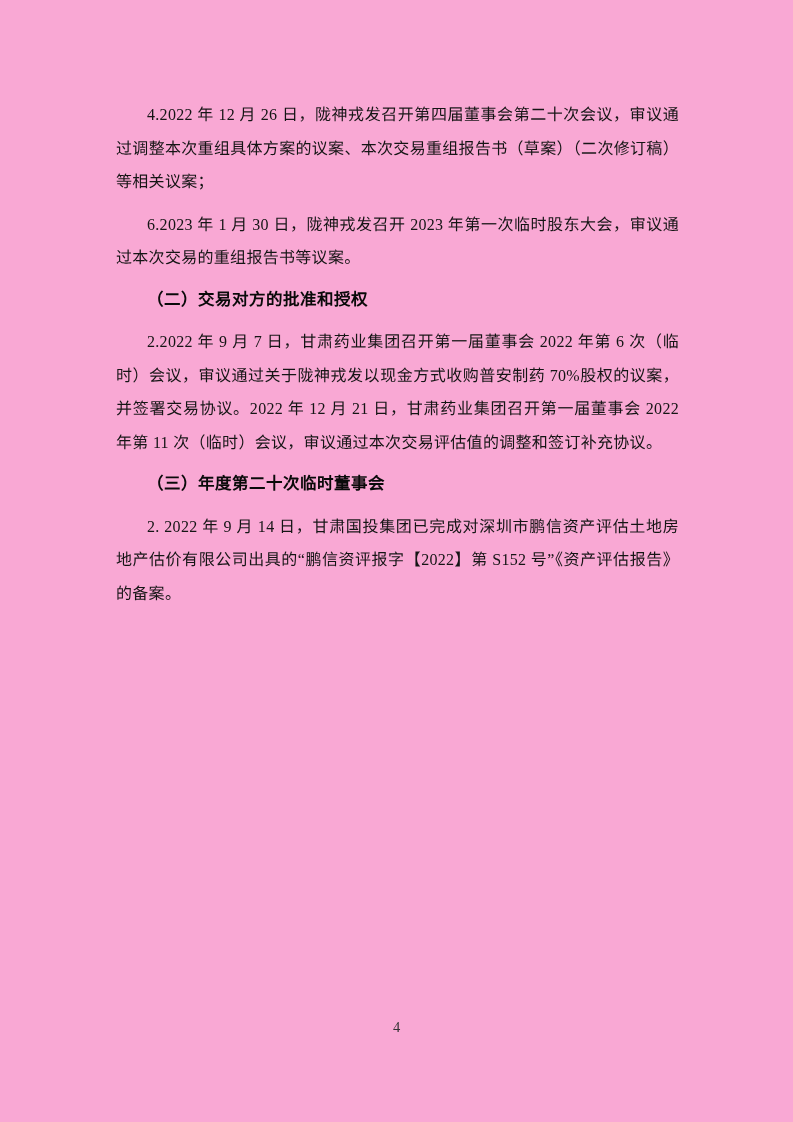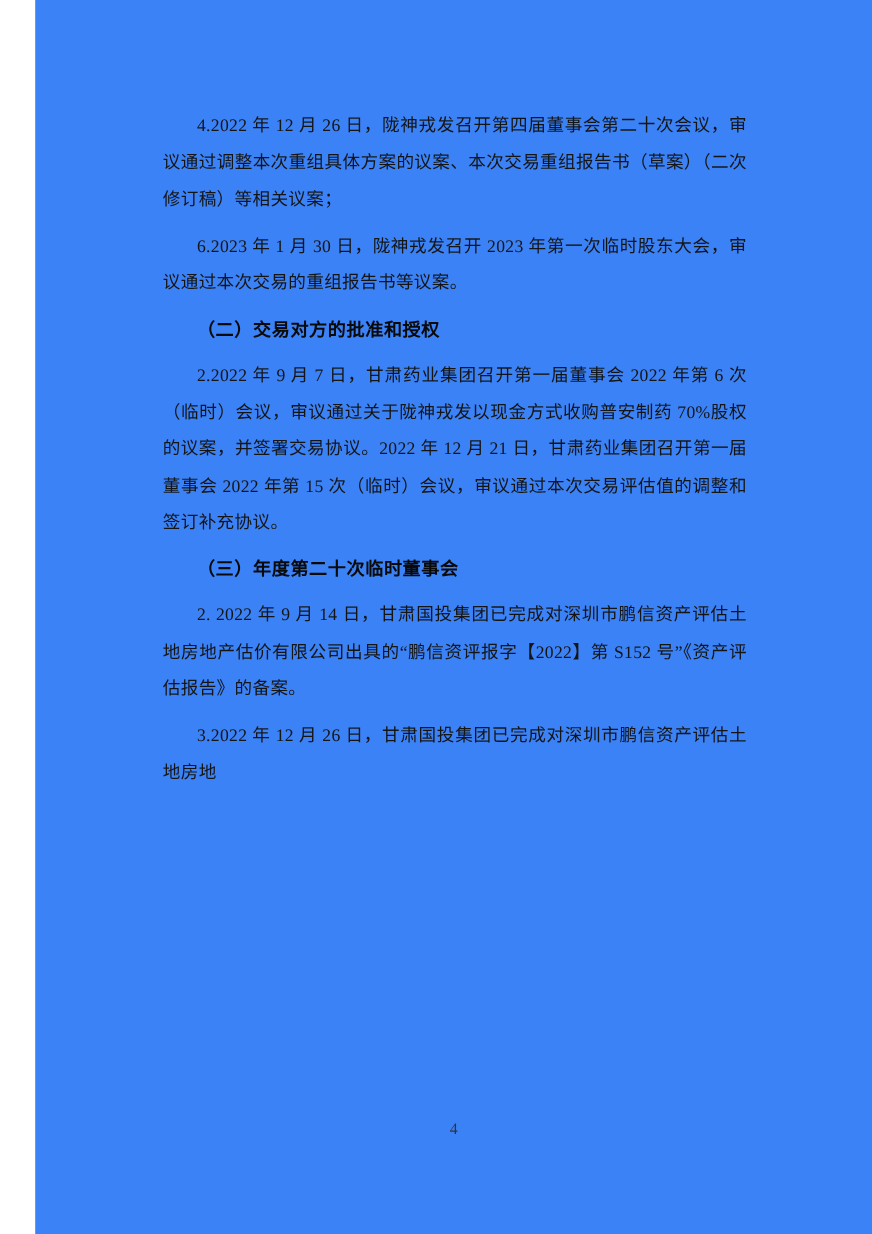--- a/index.html
+++ b/index.html
@@ -13,22 +13,21 @@
     position: relative;
     overflow: hidden;
     font-family: "Liberation Serif", "DejaVu Serif", serif;
     color: #151515;
   }
   .page {
     position: absolute;
     inset: 0;
     box-sizing: border-box;
     padding: 98px 114px 0 116px;
-    background: #3b82f6;
-    margin-left: 32px;
+    background: #f9a8d4;
   }
   .para {
     margin: 0 0 9px 0;
     font-size: 16px;
     line-height: 33.5px;
     text-align: justify;
     text-justify: inter-ideograph;
     text-indent: 31px;
     letter-spacing: 0.3px;
     word-break: break-all;
@@ -57,22 +56,21 @@
   }
 </style>
 </head>
 <body>
 
 <div class="page">
   <main>
     <p class="para">4.2022 年 12 月 26 日，陇神戎发召开第四届董事会第二十次会议，审议通过调整本次重组具体方案的议案、本次交易重组报告书（草案）（二次修订稿）等相关议案；</p>
     <p class="para">6.2023 年 1 月 30 日，陇神戎发召开 2023 年第一次临时股东大会，审议通过本次交易的重组报告书等议案。</p>
     <h3 class="heading">（二）交易对方的批准和授权</h3>
-    <p class="para">2.2022 年 9 月 7 日，甘肃药业集团召开第一届董事会 2022 年第 6 次（临时）会议，审议通过关于陇神戎发以现金方式收购普安制药 70%股权的议案，并签署交易协议。2022 年 12 月 21 日，甘肃药业集团召开第一届董事会 2022 年第 15 次（临时）会议，审议通过本次交易评估值的调整和签订补充协议。</p>
+    <p class="para">2.2022 年 9 月 7 日，甘肃药业集团召开第一届董事会 2022 年第 6 次（临时）会议，审议通过关于陇神戎发以现金方式收购普安制药 70%股权的议案，并签署交易协议。2022 年 12 月 21 日，甘肃药业集团召开第一届董事会 2022 年第 11 次（临时）会议，审议通过本次交易评估值的调整和签订补充协议。</p>
     <h3 class="heading">（三）年度第二十次临时董事会</h3>
     <p class="para">2. 2022 年 9 月 14 日，甘肃国投集团已完成对深圳市鹏信资产评估土地房地产估价有限公司出具的“鹏信资评报字【2022】第 S152 号”《资产评估报告》的备案。</p>
-    <p class="para">3.2022 年 12 月 26 日，甘肃国投集团已完成对深圳市鹏信资产评估土地房地</p>
   </main>
 
   <footer class="footer">
     <span class="page-number">4</span>
   </footer>
 </div>
 
 </body></html>

